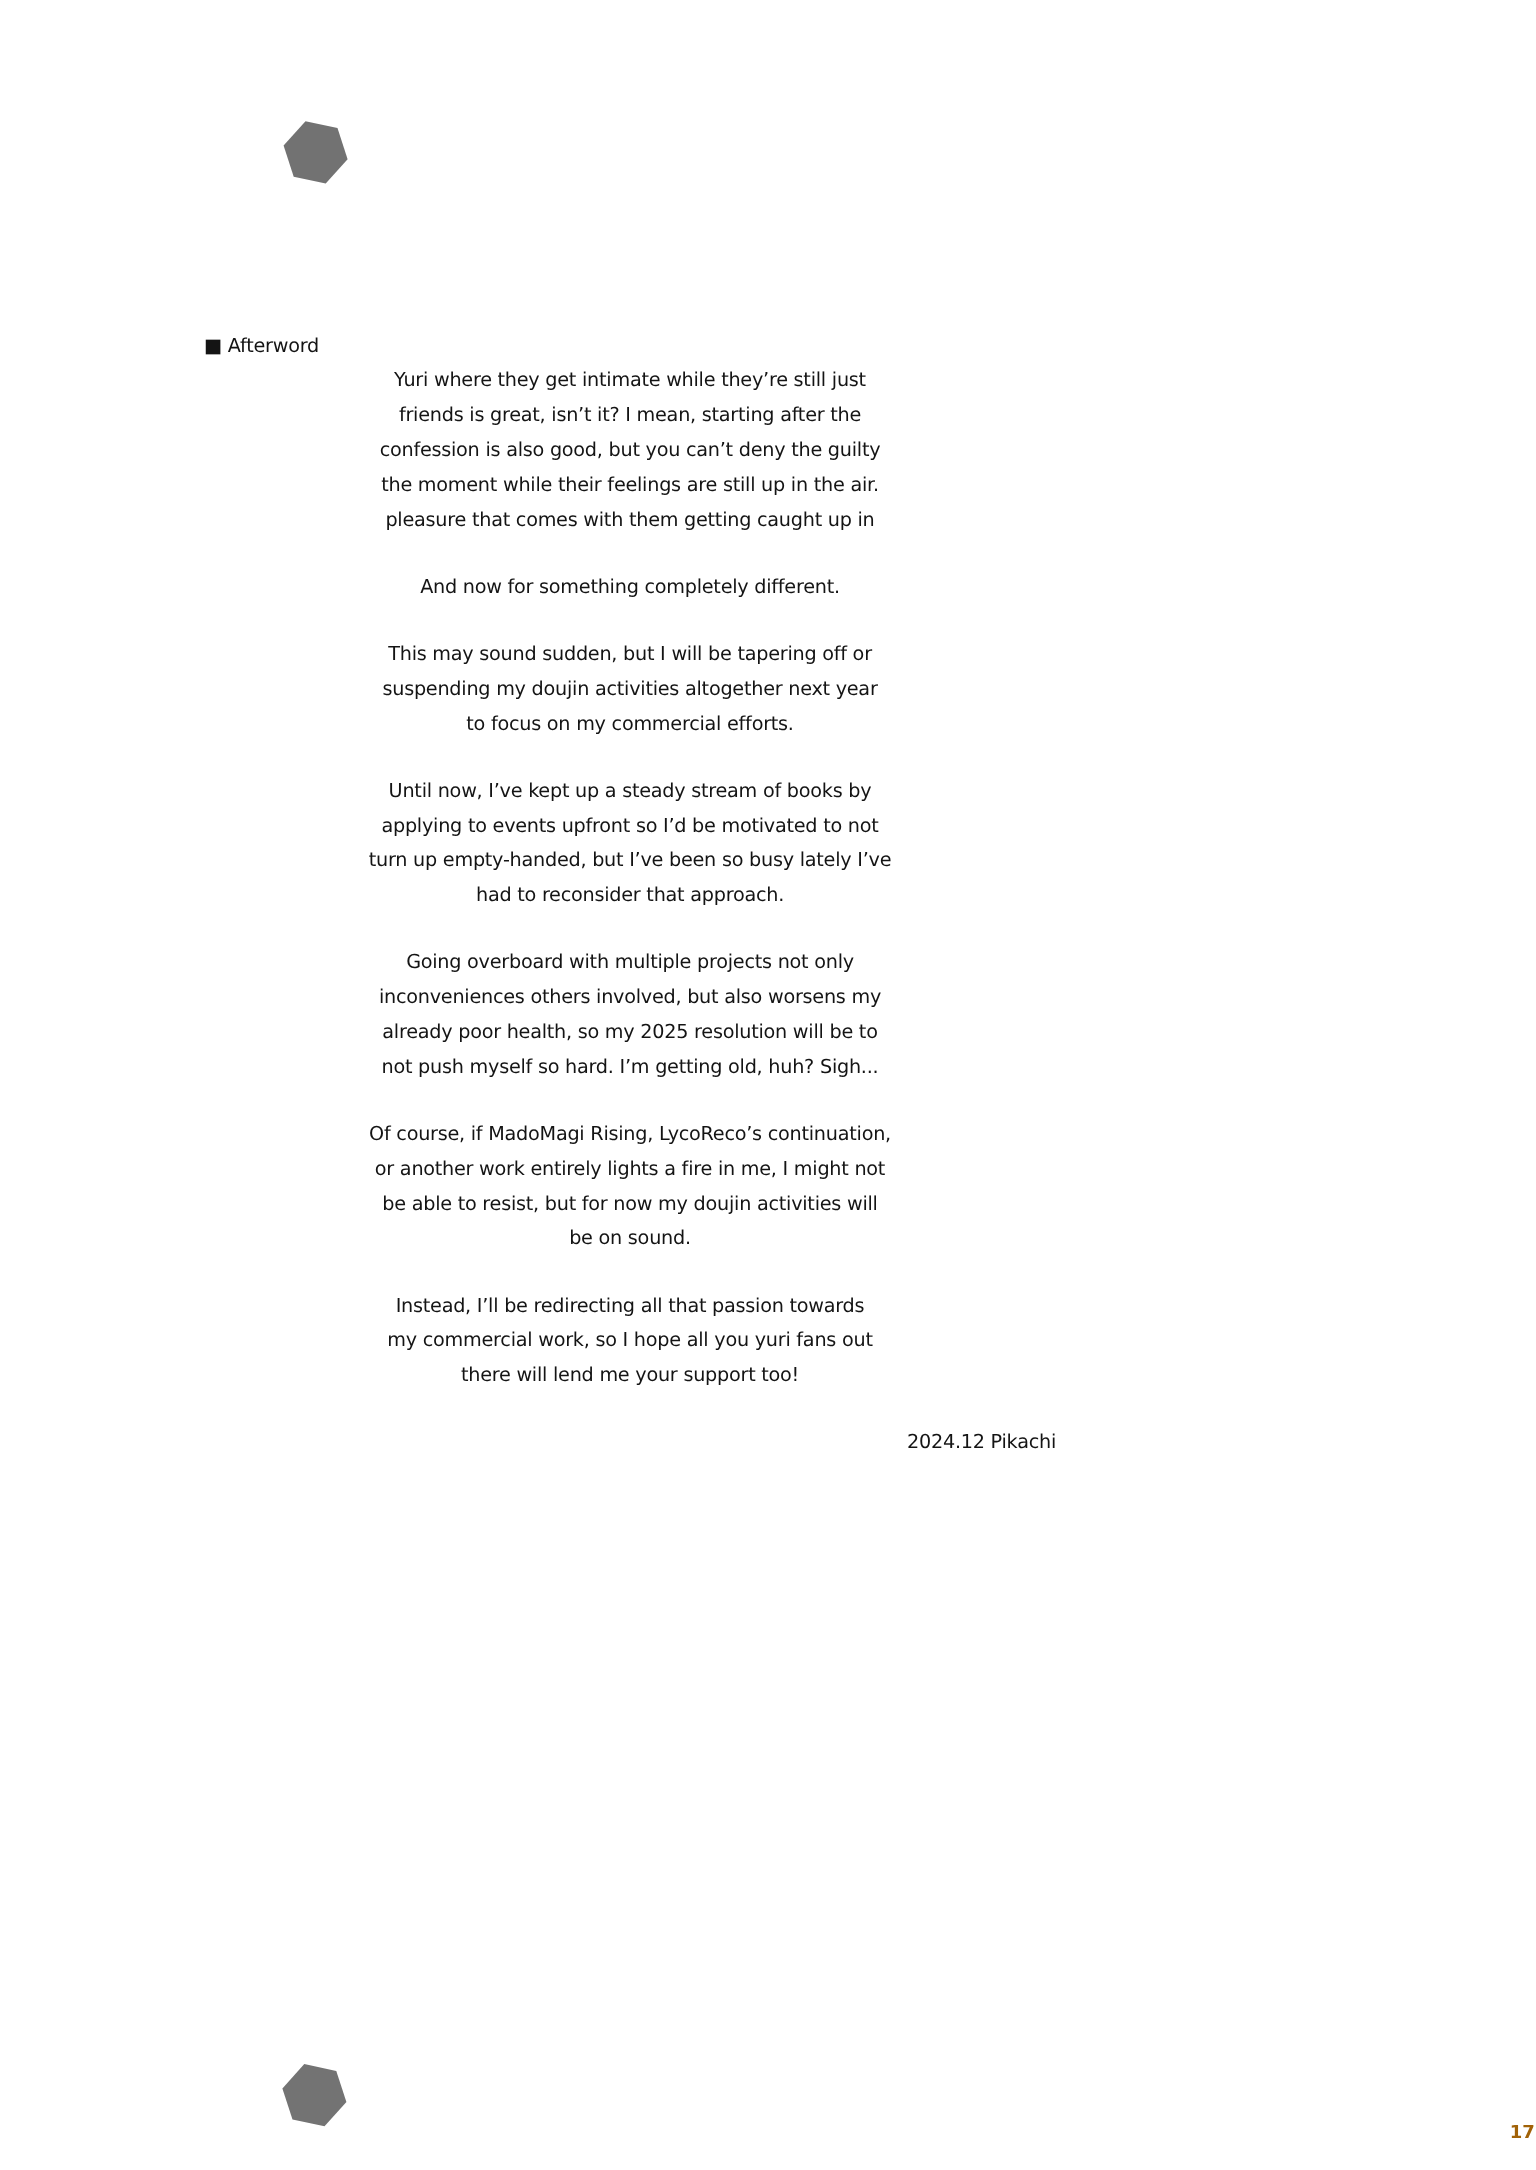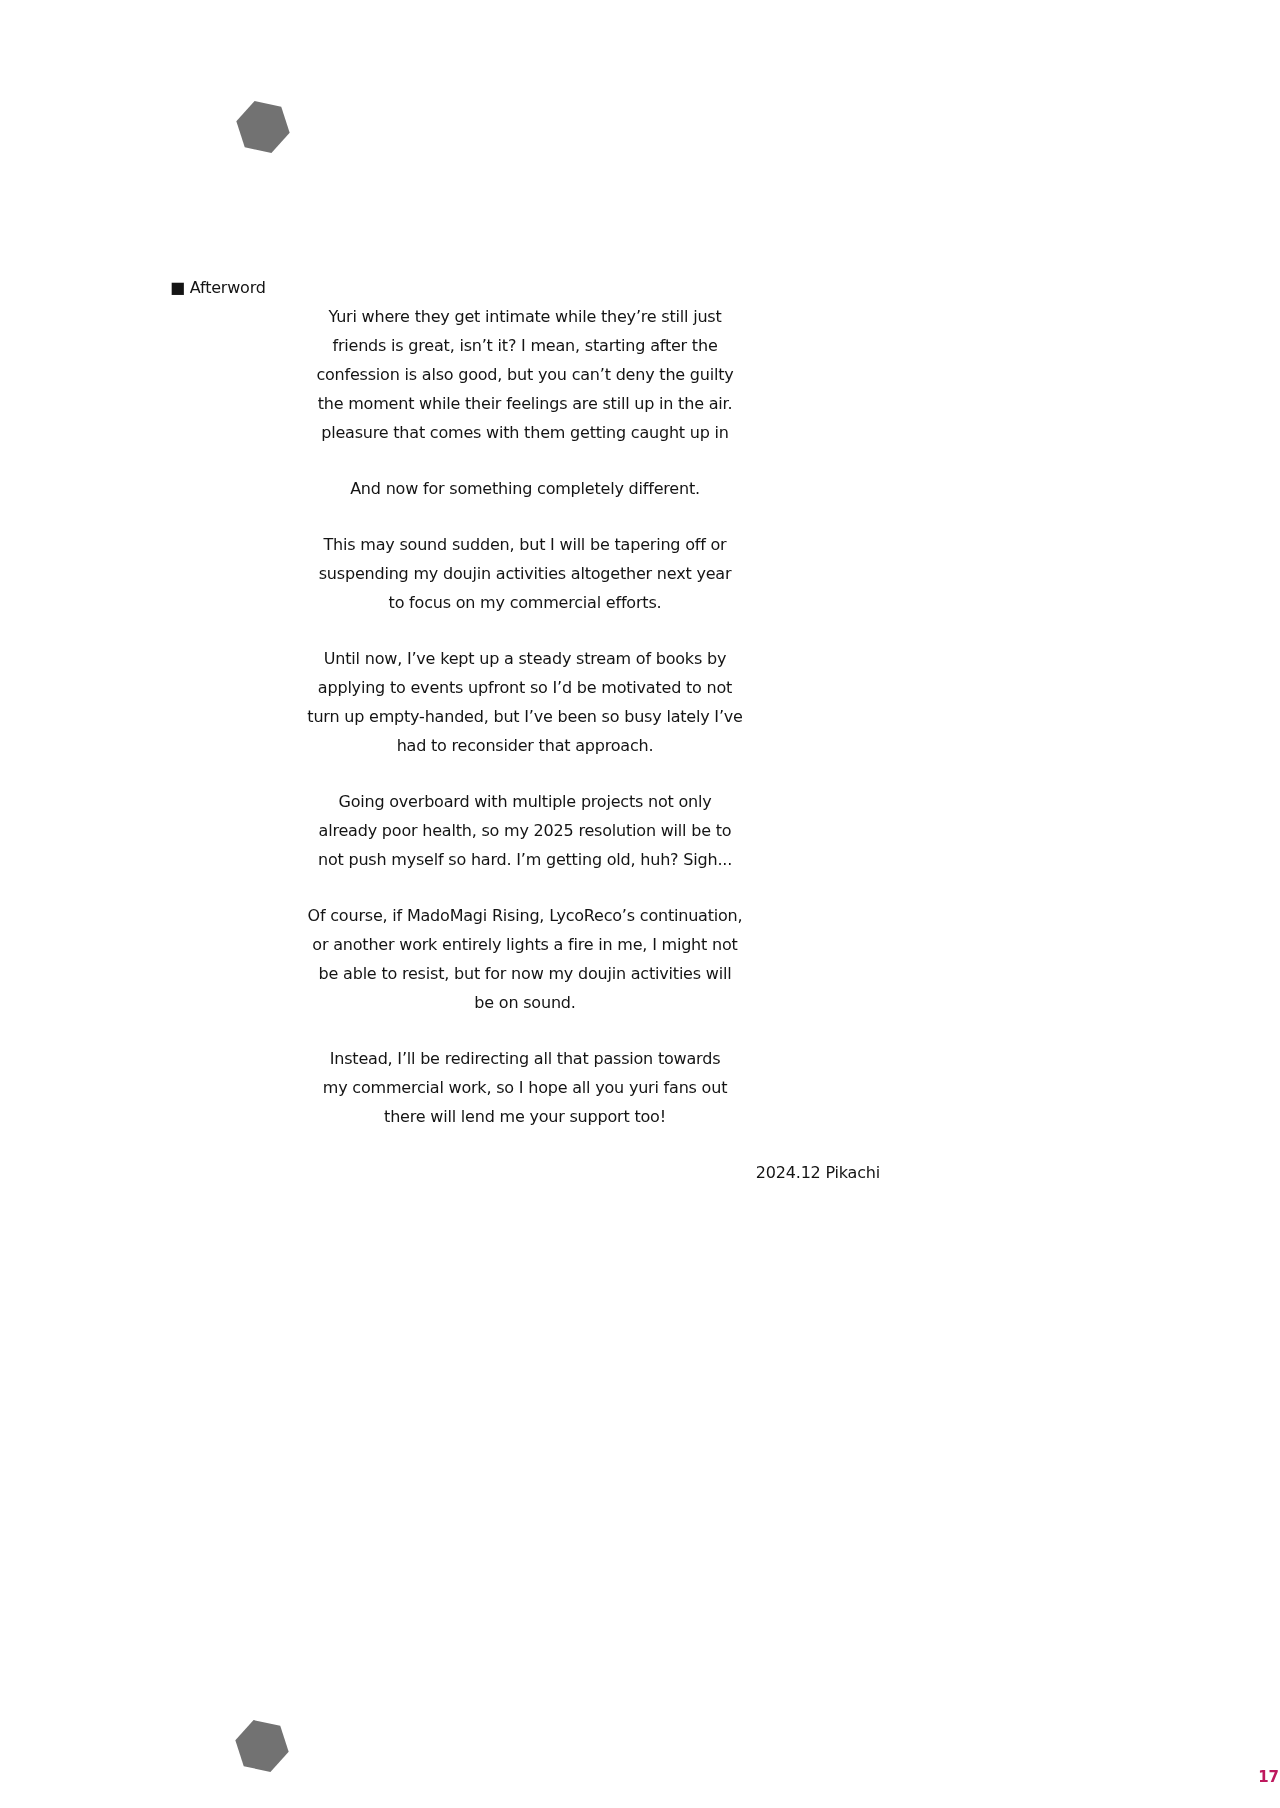--- a/index.html
+++ b/index.html
@@ -29,21 +29,21 @@
   .para{margin:0 0 27px 0;}
   .para:first-of-type{margin-bottom:0;}
   .line{white-space:pre;text-align:center;}
   .signature{margin-top:0;text-align:right;}
   .page-number{
     position:absolute;
     top:1768px;
     right:1px;
     font-size:15px;
     font-weight:bold;
-    color:#be185d;
+    color:#a16207;
     letter-spacing:0;
   }
 </style>
 </head>
 <body>
 
 <svg width="0" height="0" style="position:absolute">
   <defs>
     <g id="flake-arm">
       <path d="M0 2 L0 -46 M0 -16 L-9 -26 M0 -16 L9 -26 M0 -31 L-8 -41 M0 -31 L8 -41 M0 -46 L-6 -53 M0 -46 L6 -53"></path>
@@ -155,20 +155,21 @@
         <div class="line">to focus on my commercial efforts.</div>
       </div>
     <div class="para">
         <div class="line">Until now, I’ve kept up a steady stream of books by</div>
         <div class="line">applying to events upfront so I’d be motivated to not</div>
         <div class="line">turn up empty-handed, but I’ve been so busy lately I’ve</div>
         <div class="line">had to reconsider that approach.</div>
       </div>
     <div class="para">
         <div class="line">Going overboard with multiple projects not only</div>
+        <div class="line">inconveniences others involved, but also worsens my</div>
         <div class="line">already poor health, so my 2025 resolution will be to</div>
         <div class="line">not push myself so hard. I’m getting old, huh? Sigh...</div>
       </div>
     <div class="para">
         <div class="line">Of course, if MadoMagi Rising, LycoReco’s continuation,</div>
         <div class="line">or another work entirely lights a fire in me, I might not</div>
         <div class="line">be able to resist, but for now my doujin activities will</div>
         <div class="line">be on sound.</div>
       </div>
     <div class="para">

